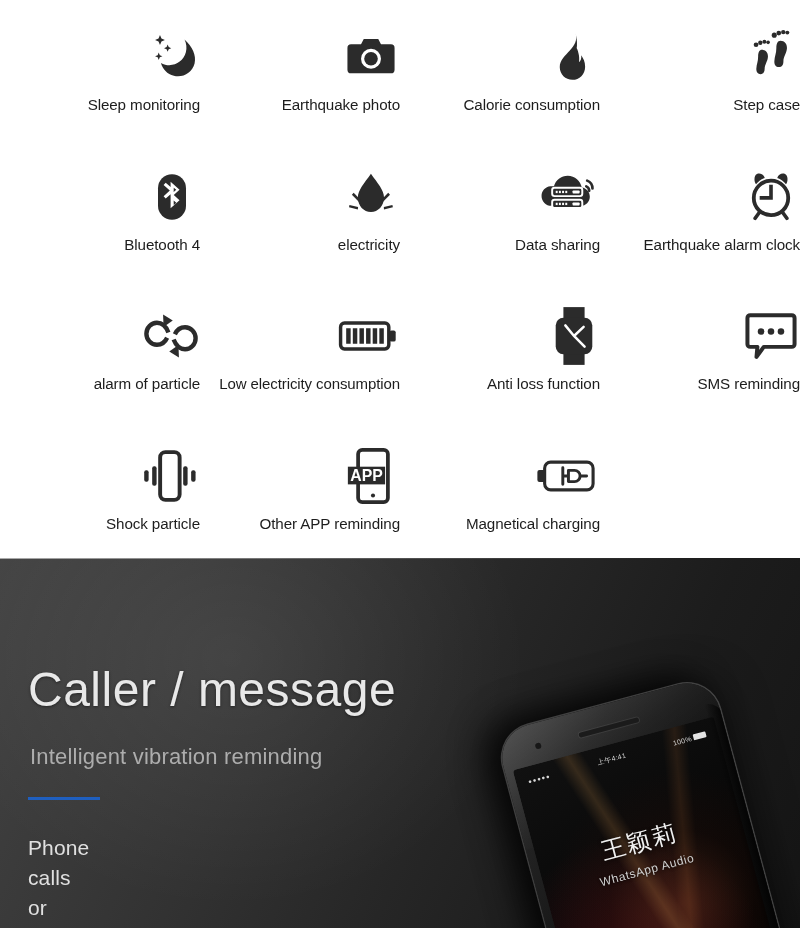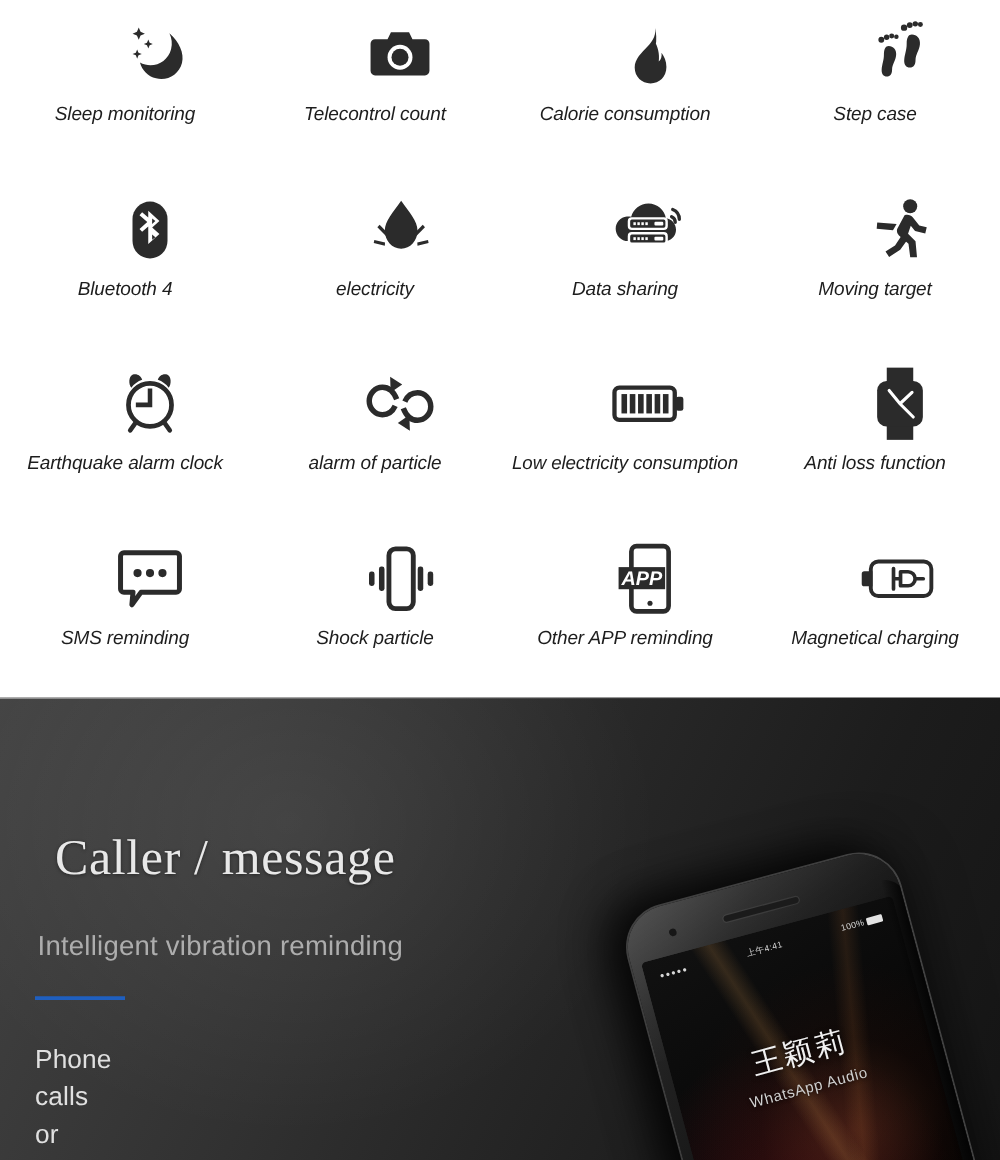--- a/index.html
+++ b/index.html
@@ -26,24 +26,23 @@
     height: 558px;
     background: #ffffff;
     display: grid;
     grid-template-columns: repeat(4, 1fr);
     grid-template-rows: repeat(4, 1fr);
   }
 
   .feature-cell {
     display: flex;
     flex-direction: column;
-    align-items: center;
+    align-items: flex-end;
     justify-content: flex-start;
-    padding-top: 13px;
-    font-style: italic;
+    padding-top: 26px;
   }
 
   .feature-icon {
     height: 62px;
     display: flex;
     align-items: center;
     justify-content: center;
     margin-left: 40px;
   }
   .feature-icon svg { display: block; }
@@ -89,29 +88,28 @@
     position: absolute;
     left: 0; top: 0; width: 100%; height: 1px;
     background: linear-gradient(90deg, rgba(255,255,255,.55), rgba(255,255,255,.18) 45%, rgba(255,255,255,0) 85%);
     pointer-events: none;
   }
 
   .promo-text { position: absolute; left: 28px; top: 0; z-index: 5; }
 
   .promo-title {
     position: absolute;
-    left: 16px; top: 108px;
-    font-size: 40px;
+    left: 0; top: 108px;
+    font-size: 48px;
     font-weight: 300;
     color: #e8e8e8;
     letter-spacing: 0.5px;
     line-height: 1;
     white-space: nowrap;
     text-shadow: 0 1px 3px rgba(0,0,0,.45);
-    font-family: Liberation Serif, serif;
   }
 
   .promo-subtitle {
     position: absolute;
     left: 2px; top: 186px;
     font-size: 22px;
     font-weight: 300;
     color: #adadad;
     letter-spacing: 0.2px;
     white-space: nowrap;
@@ -267,21 +265,21 @@
     </div>
 
     <div class="feature-cell">
       <div class="feature-icon">
         <svg width="58" height="58" viewBox="0 0 64 64">
           <path fill="#2b2b2b" d="M24 12h16l3 6h11a4 4 0 0 1 4 4v24a4 4 0 0 1-4 4H10a4 4 0 0 1-4-4V22a4 4 0 0 1 4-4h11z"></path>
           <circle cx="32" cy="34" r="11" fill="#ffffff"></circle>
           <circle cx="32" cy="34" r="7.5" fill="#2b2b2b"></circle>
         </svg>
       </div>
-      <div class="feature-label">Telecontrol count</div>
+      <div class="feature-label">Earthquake photo</div>
     </div>
 
     <div class="feature-cell">
       <div class="feature-icon">
         <svg width="56" height="56" viewBox="0 0 64 64">
           <path fill="#2b2b2b" d="M36 4c2.5 9-1 14.5-6.5 20.5C24.5 30 18 35.5 18 43.5 18 52 24.5 58 32.5 58S47 52 47 43c0-5.5-2-9.5-4.5-13 .5 3.5-.5 6.5-2.5 8 1-7-1-14-4-19 1 6-1.5 10-5 13.5-2.5 2.5-4 5-4 8 0 4 3 7 6.5 7-5.5-3-4-8.5-1.5-12C36.5 29.5 40 20 36 4z"></path>
         </svg>
       </div>
       <div class="feature-label">Calorie consumption</div>
     </div>
@@ -349,33 +347,20 @@
           </g>
           <g fill="none" stroke="#2b2b2b" stroke-width="3" stroke-linecap="round">
             <path d="M55.5 11.5c3.6 1.4 6 4.9 6 8.9"></path>
             <path d="M54.5 18c2 .9 3.3 2.8 3.3 5"></path>
           </g>
         </svg>
       </div>
       <div class="feature-label">Data sharing</div>
     </div>
 
-    <div class="feature-cell">
-      <div class="feature-icon">
-        <svg width="58" height="58" viewBox="0 0 64 64">
-          <g fill="#2b2b2b">
-            <circle cx="41" cy="11" r="6.2"></circle>
-            <path d="M36 19c2.8-1 5.6-.2 7.4 2l5.6 7 6.6 1.6-1.3 5.4-9-2.2-3.8-4.6-2.4 7.2 6.6 6.6L47 56h-6l-1.5-11.8-8.4-7.4c-1.6-1.4-2.2-3.6-1.6-5.6z"></path>
-            <path d="M33.6 36.6l4.8 4.2-6.2 8.6-9.8 6.4-3.2-4.8 8.4-5.4z"></path>
-            <path d="M29 26.8l-3.2 5.4-14.4-1.3.5-5.5z"></path>
-          </g>
-        </svg>
-      </div>
-      <div class="feature-label">Moving target</div>
-    </div>
 
     <div class="feature-cell">
       <div class="feature-icon">
         <svg width="58" height="58" viewBox="0 0 64 64">
           <path fill="#2b2b2b" d="M16.5 6.5c3.6-1.4 7.4.6 8.6 4.4-3.9 1.3-7.2 3.8-9.6 7-2.6-3.1-2.3-9.9 1-11.4z"></path>
           <path fill="#2b2b2b" d="M47.5 6.5c-3.6-1.4-7.4.6-8.6 4.4 3.9 1.3 7.2 3.8 9.6 7 2.6-3.1 2.3-9.9-1-11.4z"></path>
           <circle cx="32" cy="33" r="19" fill="none" stroke="#2b2b2b" stroke-width="4.2"></circle>
           <path fill="none" stroke="#2b2b2b" stroke-width="4" stroke-linecap="square" d="M32 20.5V33H21.5"></path>
           <path fill="none" stroke="#2b2b2b" stroke-width="4" stroke-linecap="round" d="M19.5 48.5l-5 7M44.5 48.5l5 7"></path>
         </svg>

